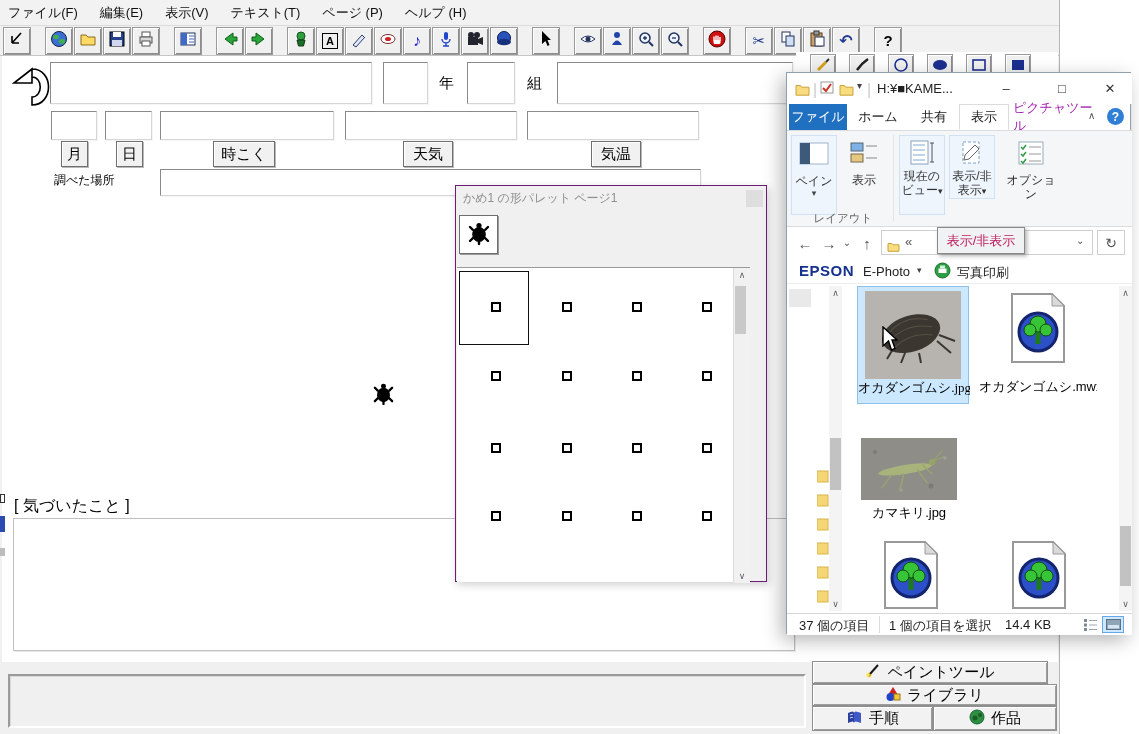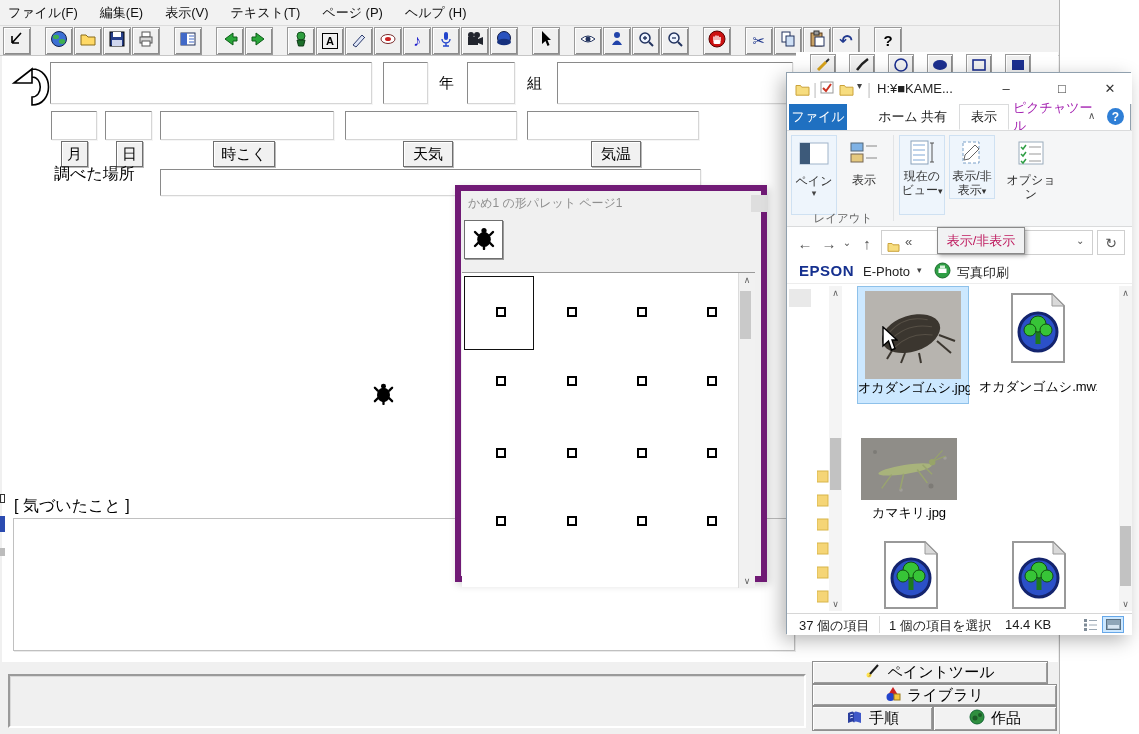--- a/index.html
+++ b/index.html
@@ -12,21 +12,21 @@
   .toolbar{left:0;top:26px;width:100%;height:30px;background:#f1f1f1;border-bottom:1px solid #c6c6c6;display:flex;align-items:center;padding-left:3px;}
   .tbtn{width:26px;height:26px;background:#f0f0f0;border:1px solid #9a9a9a;box-shadow:inset 1px 1px 0 #fff,inset -1px -1px 0 #8c8c8c;display:flex;align-items:center;justify-content:center;margin-right:1px;}
   .gap{margin-left:13px;}
   .glyph{font-size:14px;line-height:1;}
   #canvas{left:2px;top:56px;width:1056px;height:606px;background:#fff;}
   .fld{background:#fff;border:1px solid #8a8a8a;border-right-color:#d6d6d6;border-bottom-color:#d6d6d6;box-shadow:1px 1px 0 #f5f5f5;}
   .lbl{font-size:15px;color:#000;}
   .lbtn{background:#f1f1f1;border:1px solid #6f6f6f;box-shadow:inset 1px 1px 0 #fff,1px 1px 0 #b9b9b9;display:flex;align-items:center;justify-content:center;font-size:15px;color:#000;}
   .sunken{background:#f0f0f0;border:2px solid;border-color:#9a9a9a #ffffff #ffffff #9a9a9a;box-shadow:inset 1px 1px 0 #d9d9d9;}
   
-  #palette{left:455px;top:185px;width:312px;height:397px;background:#f0f0f0;border:6px solid #701a75;box-shadow:2px 3px 8px rgba(0,0,0,.18);z-index:4;}
+  #palette{left:455px;top:185px;width:312px;height:397px;background:#f0f0f0;border:1px solid #701a75;box-shadow:2px 3px 8px rgba(0,0,0,.18);z-index:4;}
   .pal-title{left:0;top:0;width:100%;height:25px;display:flex;align-items:center;padding-left:7px;font-size:12px;color:#8f8f8f;}
   .pal-grid{left:1px;top:81px;width:293px;height:315px;background:#fff;border-top:1px solid #9a9a9a;}
   .dot{width:6px;height:6px;border:2px solid #000;background:#fff;}
   .sb{background:#f1f1f1;border-left:1px solid #dcdcdc;}
   .sb-arrow{width:100%;height:14px;display:flex;align-items:center;justify-content:center;font-size:9px;color:#606060;}
   .sb-thumb{left:1px;width:11px;background:#c9c9c9;}
   
   #explorer{left:786px;top:72px;width:345px;height:562px;background:#fff;border:1px solid #90a0ae;box-shadow:-4px 6px 18px rgba(0,0,0,.3);z-index:10;}
   .wbtn{width:30px;height:22px;display:flex;align-items:center;justify-content:center;font-size:13px;color:#333;}
   .tab{height:26px;display:flex;align-items:center;justify-content:center;font-size:13px;color:#222;}
@@ -233,21 +233,21 @@
       <div class="a fld" style="left:158px;top:55px;width:174px;height:29px;"></div>
       <div class="a fld" style="left:343px;top:55px;width:172px;height:29px;"></div>
       <div class="a fld" style="left:525px;top:55px;width:172px;height:29px;"></div>
 
       <div class="a lbtn" style="left:59px;top:85px;width:27px;height:26px;">月</div>
       <div class="a lbtn" style="left:114px;top:85px;width:27px;height:26px;">日</div>
       <div class="a lbtn" style="left:211px;top:85px;width:62px;height:26px;">時こく</div>
       <div class="a lbtn" style="left:401px;top:85px;width:50px;height:26px;">天気</div>
       <div class="a lbtn" style="left:589px;top:85px;width:50px;height:26px;">気温</div>
 
-      <span class="a lbl" style="left:52px;top:108px;font-size:16px;">調べた場所</span>
+      <span class="a lbl" style="left:52px;top:116px;font-size:12px;">調べた場所</span>
       <div class="a fld" style="left:158px;top:113px;width:541px;height:27px;"></div>
 
       <span class="a" style="left:370px;top:326px;"><svg viewBox="0 0 24 24" width="23" height="23">
             <g stroke="#000" stroke-width="2.4" stroke-linecap="round">
               <line x1="6" y1="9" x2="3" y2="6"></line>
               <line x1="18" y1="9" x2="21" y2="6"></line>
               <line x1="6" y1="17" x2="3" y2="20"></line>
               <line x1="18" y1="17" x2="21" y2="20"></line>
               <line x1="12" y1="19" x2="12" y2="23"></line>
             </g>
@@ -391,21 +391,21 @@
           </svg></span>
       <span class="a" style="left:70px;top:7px;font-size:10px;color:#444;">▾</span>
       <span class="a" style="left:80px;top:8px;color:#ccc;">|</span>
       <span class="a" style="left:90px;top:8px;font-size:13px;color:#222;">H:¥■KAME...</span>
       <div class="a wbtn" style="left:204px;top:4px;">–</div>
       <div class="a wbtn" style="left:260px;top:4px;">□</div>
       <div class="a wbtn" style="left:306px;top:4px;width:34px;">✕</div>
     </div>
 
     <div class="a tab" style="left:2px;top:31px;width:58px;background:#1f70c1;color:#fff;">ファイル</div>
-    <div class="a tab" style="left:84px;top:31px;width:54px;">ホーム</div>
+    <div class="a tab" style="left:64px;top:31px;width:54px;">ホーム</div>
     <div class="a tab" style="left:122px;top:31px;width:50px;">共有</div>
     <div class="a tab tab-active" style="left:172px;top:31px;width:50px;">表示</div>
     <div class="a tab" style="left:226px;top:31px;width:90px;color:#a21caf;">ピクチャツール</div>
     <span class="a" style="left:301px;top:37px;font-size:10px;color:#555;">∧</span>
     <div class="a" style="left:320px;top:35px;width:17px;height:17px;border-radius:50%;background:#2f7fd6;color:#fff;display:flex;align-items:center;justify-content:center;font-size:12px;font-weight:bold;">?</div>
 
     <div class="a ribbon">
       <div class="a rbtn hl" style="left:4px;top:4px;width:46px;height:80px;">
         <span style="margin-top:6px;"><svg width="30" height="24">
               <rect x="1" y="1" width="28" height="21" fill="#fff" stroke="#9fb4c9"></rect>
@@ -529,21 +529,21 @@
                 <path d="M26 34 q20 -12 40 0 M24 42 q22 -12 44 0 M26 50 q20 -10 40 0" stroke="#575046" fill="none"></path>
               </g>
               <g stroke="#3b362f" stroke-width="2">
                 <line x1="28" y1="58" x2="22" y2="68"></line>
                 <line x1="40" y1="62" x2="36" y2="72"></line>
                 <line x1="54" y1="62" x2="56" y2="72"></line>
                 <line x1="72" y1="50" x2="86" y2="62"></line>
                 <line x1="74" y1="44" x2="90" y2="50"></line>
               </g>
             </svg></span>
-        <div class="a fname" style="left:0;top:92px;width:112px;">オカダンゴムシ.jpg</div>
+        <div class="a fname" style="left:0;top:92px;width:112px;font-family:Liberation Serif, serif;">オカダンゴムシ.jpg</div>
       </div>
 
       <span class="a" style="left:94px;top:42px;z-index:14;"><svg width="17" height="26">
             <path d="M2 1 L2 20 L7.5 15 L10.5 24 L14 22.5 L11 14 L16 14 Z" fill="#fff" stroke="#000" stroke-width="1.4"></path>
           </svg></span>
 
       <div class="a" style="left:198px;top:2px;width:106px;height:118px;">
         <span class="a" style="left:25px;top:6px;"><svg width="56" height="72" viewBox="0 0 56 72">
               <path d="M2 2 h40 l12 12 v56 H2 Z" fill="#fff" stroke="#999" stroke-width="2"></path>
               <path d="M42 2 l12 12 h-12 Z" fill="#d9d9d9" stroke="#999"></path>

